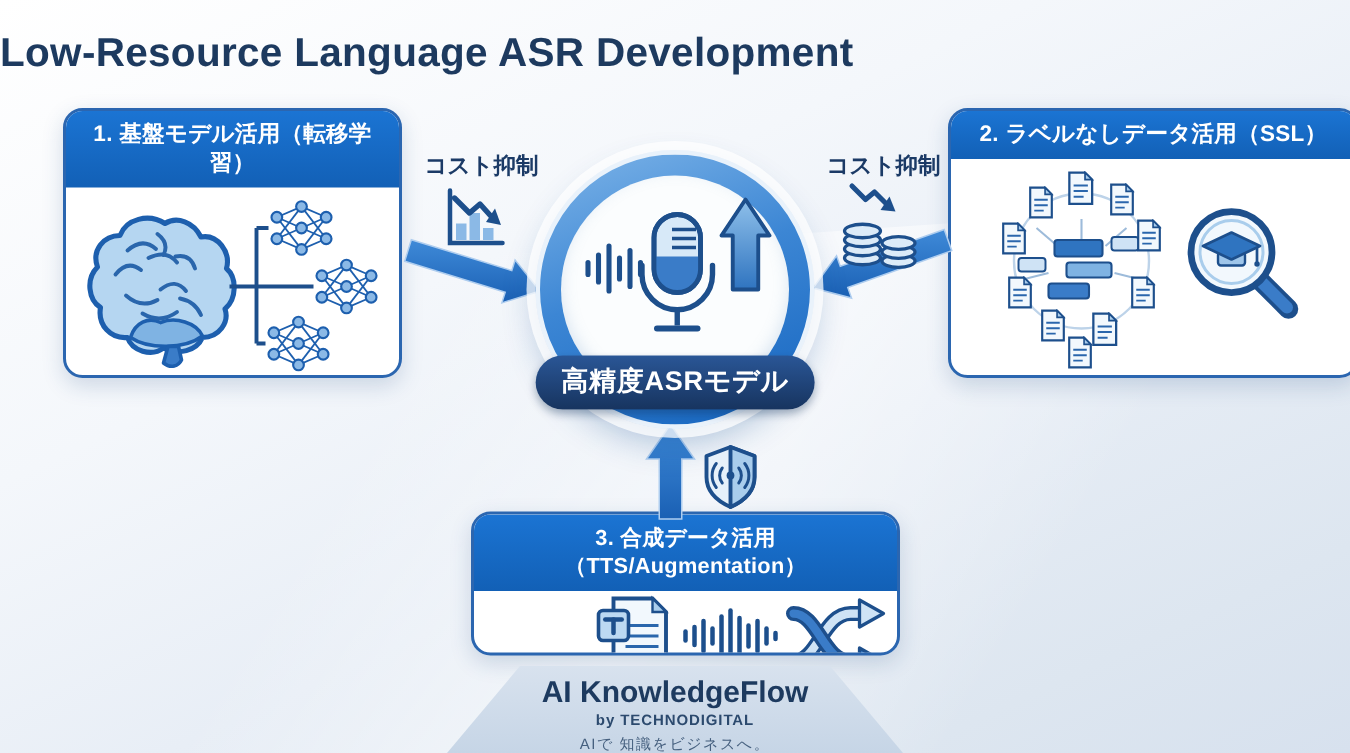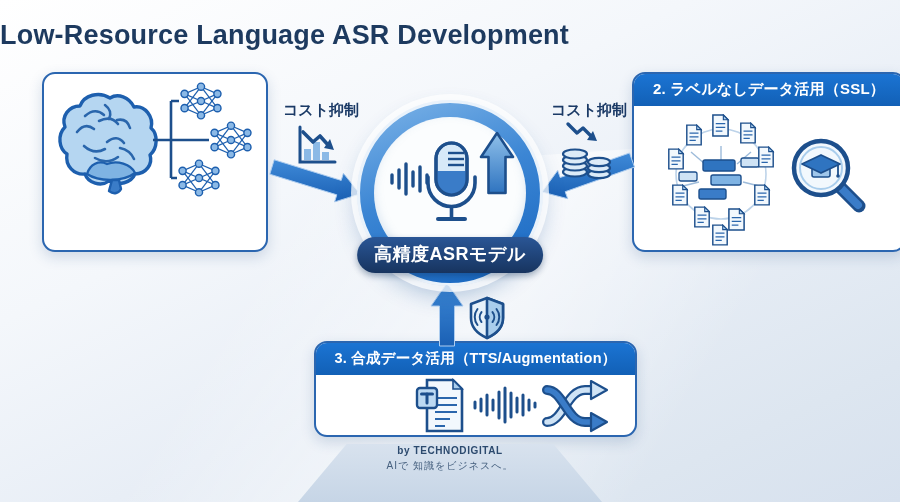--- a/index.html
+++ b/index.html
@@ -31,21 +31,21 @@
   }
   .box-header {
     background: linear-gradient(180deg, #1b74d3 0%, #1260b6 100%);
     color: #ffffff; font-weight: 700; text-align: center;
     padding: 6px 4px 7px; font-size: 15px; letter-spacing: 0.2px;
   }
   .box-body { display: flex; align-items: center; justify-content: center; }
 
   .box-transfer  { left: 42px;  top: 72px;  width: 226px; height: 180px; }
   .box-ssl       { left: 632px; top: 72px;  width: 274px; height: 180px; }
-  .box-synthetic { left: 314px; top: 341px; width: 323px; height: 96px; }
+  .box-synthetic { left: 314px; top: 341px; width: 286px; height: 96px; }
   .box-synthetic .box-header { font-size: 14.5px; }
 
   
   .center-wrap {
     position: absolute; left: 357px; top: 100px; width: 186px; height: 186px;
     border-radius: 50%;
     background: linear-gradient(160deg, #7db4e8 0%, #3c86d4 45%, #1565c0 100%);
     border: 3px solid #e9f2fb;
     box-shadow: 0 0 0 6px rgba(255,255,255,0.75), 0 10px 22px rgba(21,80,150,0.30);
   }
@@ -135,20 +135,21 @@
       <linearGradient id="upGrad" x1="0" y1="0" x2="0" y2="1">
         <stop offset="0" stop-color="#8fc0ea"></stop>
           <stop offset="1" stop-color="#2f74c0"></stop>
       </linearGradient>
     </defs>
   </svg>
 
   <div class="title">Low-Resource Language ASR Development</div>
 
   <div class="box box-transfer">
+    <div class="box-header">1. 基盤モデル活用（転移学習）</div>
     <div class="box-body">
       <svg width="221" height="144" viewBox="0 0 221 144">
 
         <g transform="translate(12,16)">
           <path d="M53 8 C42 1 27 5 23 16 C12 16 4 26 8 37 C0 45 2 59 10 64 C8 76 17 85 28 84 C31 93 44 97 52 91 C62 96 74 93 78 84 C89 84 96 74 93 65 C101 58 101 44 94 38 C97 27 88 15 77 17 C72 7 61 3 53 8 Z" fill="#b5d6f1" stroke="#1d5fae" stroke-width="3.4" stroke-linejoin="round"></path>
           <path d="M30 84 C42 92 66 92 78 83 C74 74 60 70 50 74 C42 70 33 74 30 84 Z" fill="#7fb3e3" stroke="#1d5fae" stroke-width="2.4"></path>
           <path d="M55 90 l-3 11 c5 4 10 2 12 -2 l-2 -9 z" fill="#3a7cc8" stroke="#1d5fae" stroke-width="2.4" stroke-linejoin="round"></path>
           <g fill="none" stroke="#2a66ac" stroke-width="2.6" stroke-linecap="round">
             <path d="M28 26 q10 -9 19 -1"></path>
               <path d="M20 42 q8 -10 17 -3"></path>
@@ -332,17 +333,18 @@
     <circle cx="20" cy="21" r="2.6" fill="#1d4f8c"></circle>
     <g fill="none" stroke="#1d4f8c" stroke-width="2" stroke-linecap="round">
       <path d="M14.5 16 a8 8 0 0 0 0 10"></path>
         <path d="M25.5 16 a8 8 0 0 1 0 10"></path>
       <path d="M10.5 13 a13 13 0 0 0 0 16"></path>
         <path d="M29.5 13 a13 13 0 0 1 0 16"></path>
     </g>
   </svg>
 
   <div class="footer-trapezoid">
+    <div class="footer-brand">AI KnowledgeFlow</div>
     <div class="footer-byline">by TECHNODIGITAL</div>
     <div class="footer-tagline">AIで 知識をビジネスへ。</div>
   </div>
 
 </div>
 
 </body></html>

